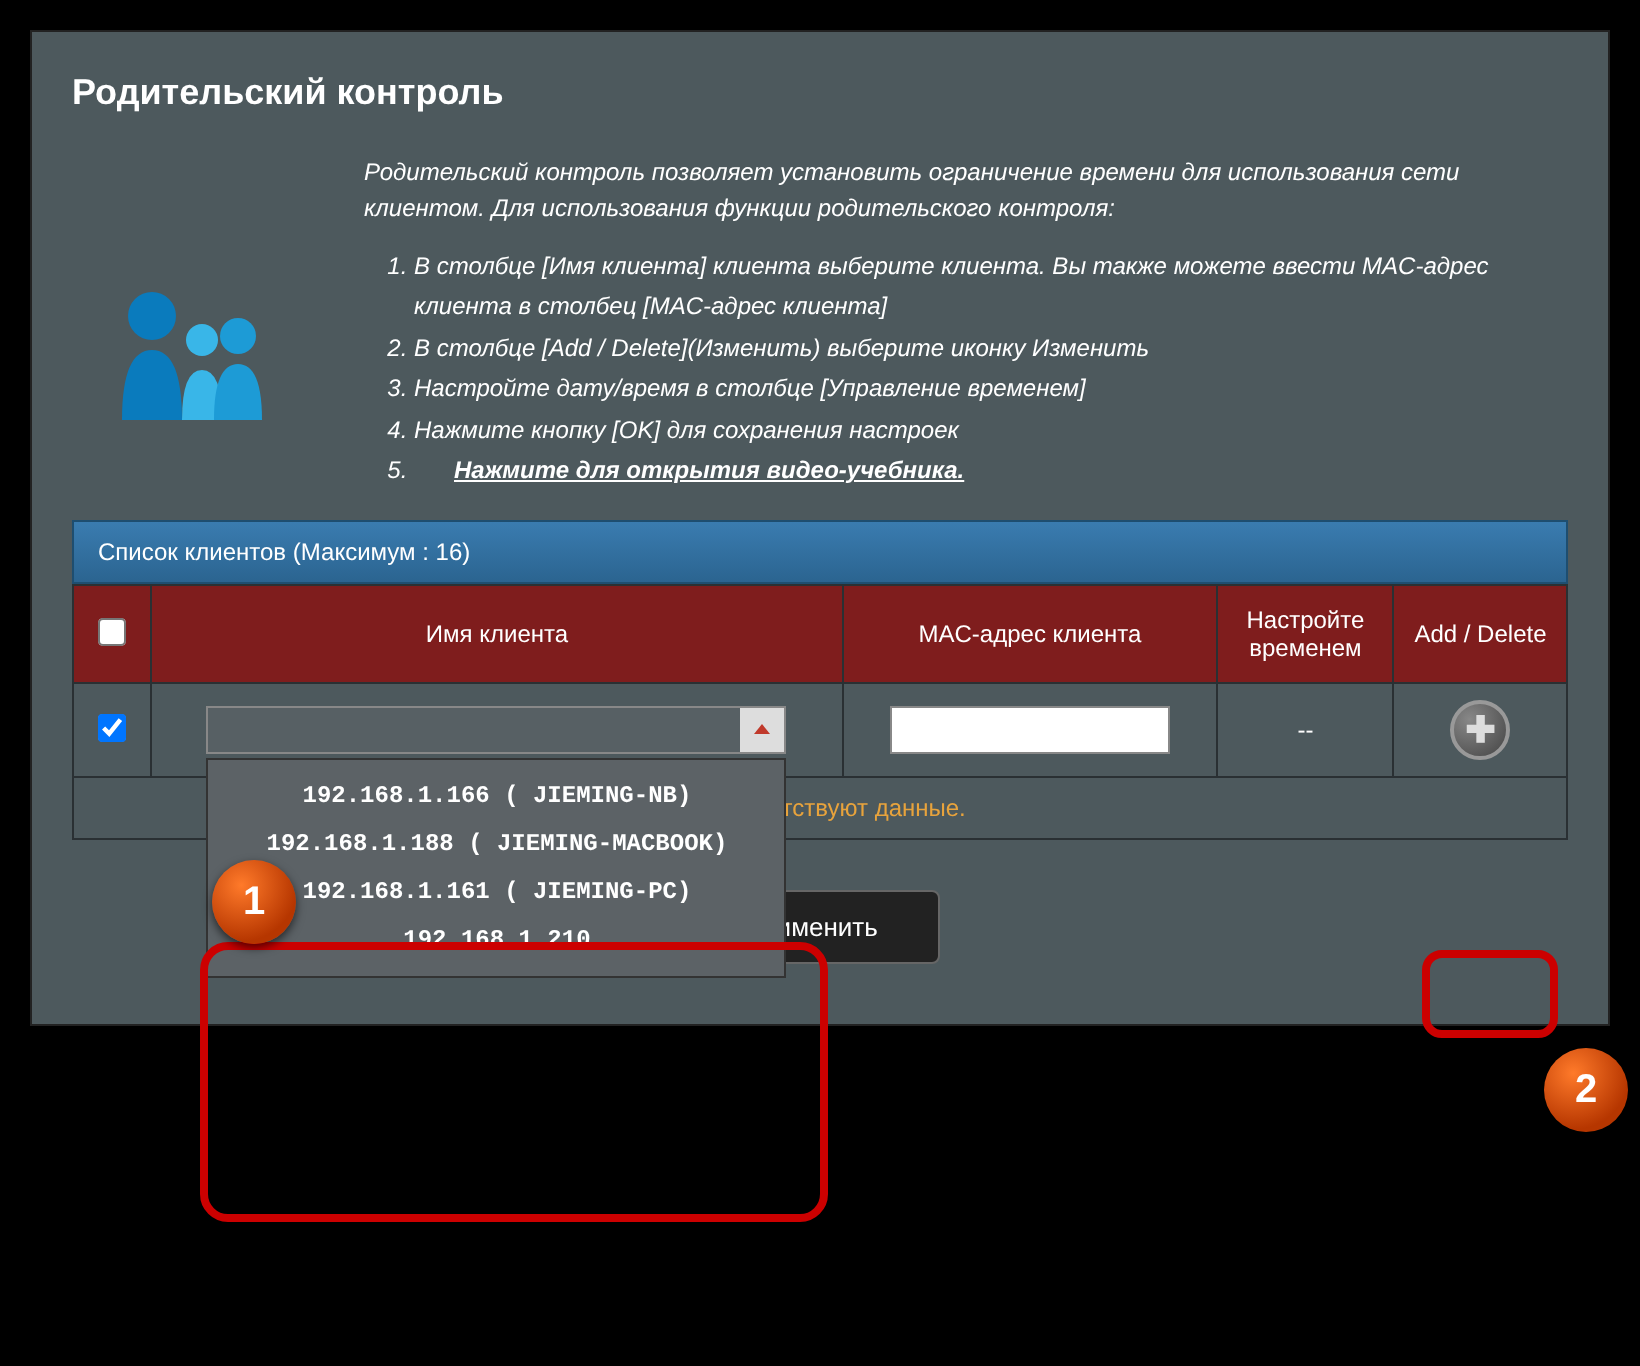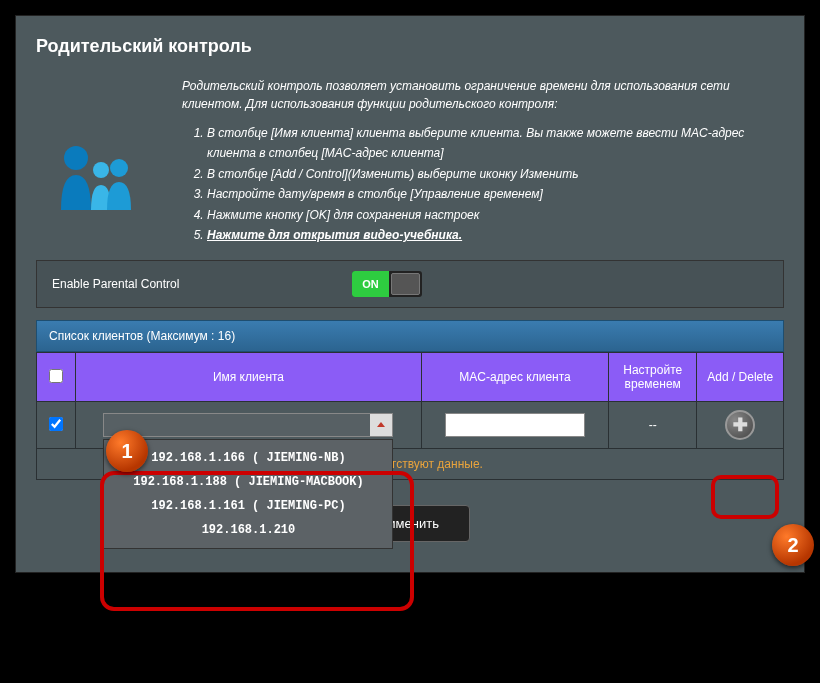--- a/index.html
+++ b/index.html
@@ -47,20 +47,21 @@
 .desc-list {
   list-style: decimal;
   padding-left: 25px;
   font-style: italic;
   line-height: 1.7;
 }
 .desc-list li { color: #fff; }
 .video-link {
   text-decoration: underline;
   font-weight: bold;
+  margin-left: 20px;
 }
 .enable-row {
   display: flex;
   align-items: center;
   background: #475256;
   border: 1px solid #333;
   padding: 10px 15px;
   margin-bottom: 12px;
 }
 .enable-label {
@@ -103,21 +104,21 @@
   font-weight: normal;
   padding: 8px 12px;
   border: 1px solid #1e4e70;
 }
 table.client-table {
   width: 100%;
   border-collapse: collapse;
   background: #4d595d;
 }
 .client-table th {
-  background: #8b5cf6;
+  background: #7f1d1d;
   color: #fff;
   font-weight: normal;
   padding: 10px 6px;
   border: 1px solid #2a3033;
   text-align: center;
   font-size: 12px;
 }
 .client-table td {
   border: 1px solid #2a3033;
   padding: 8px 6px;
@@ -271,35 +272,28 @@
           <path d="M40 70 Q40 45 50 45 Q60 45 60 70 Z" fill="#39b6e8"></path>
           <circle cx="68" cy="28" r="9" fill="#1d9bd6"></circle>
           <path d="M56 70 Q56 42 68 42 Q80 42 80 70 Z" fill="#1d9bd6"></path>
         </svg>
       </span>
     </div>
     <div class="desc-box">
       <div class="desc-text">Родительский контроль позволяет установить ограничение времени для использования сети клиентом. Для использования функции родительского контроля:</div>
       <ol class="desc-list">
         <li>В столбце [Имя клиента] клиента выберите клиента. Вы также можете ввести MAC-адрес клиента в столбец [MAC-адрес клиента]</li>
-        <li>В столбце [Add / Control](Изменить) выберите иконку Изменить</li>
+        <li>В столбце [Add / Delete](Изменить) выберите иконку Изменить</li>
         <li>Настройте дату/время в столбце [Управление временем]</li>
         <li>Нажмите кнопку [OK] для сохранения настроек</li>
         <li><span class="video-link">Нажмите для открытия видео-учебника.</span></li>
       </ol>
     </div>
   </div>
 
-  <div class="enable-row">
-    <div class="enable-label">Enable Parental Control</div>
-    <div class="toggle">
-      <div class="toggle-on">ON</div>
-      <div class="toggle-knob"></div>
-    </div>
-  </div>
 
   <div class="list-header">Список клиентов (Максимум : 16)</div>
 
   <table class="client-table">
     <thead>
       <tr>
         <th class="checkbox-cell">
           <input type="checkbox" style="">
         </th>
         <th class="name-col">Имя клиента</th>

